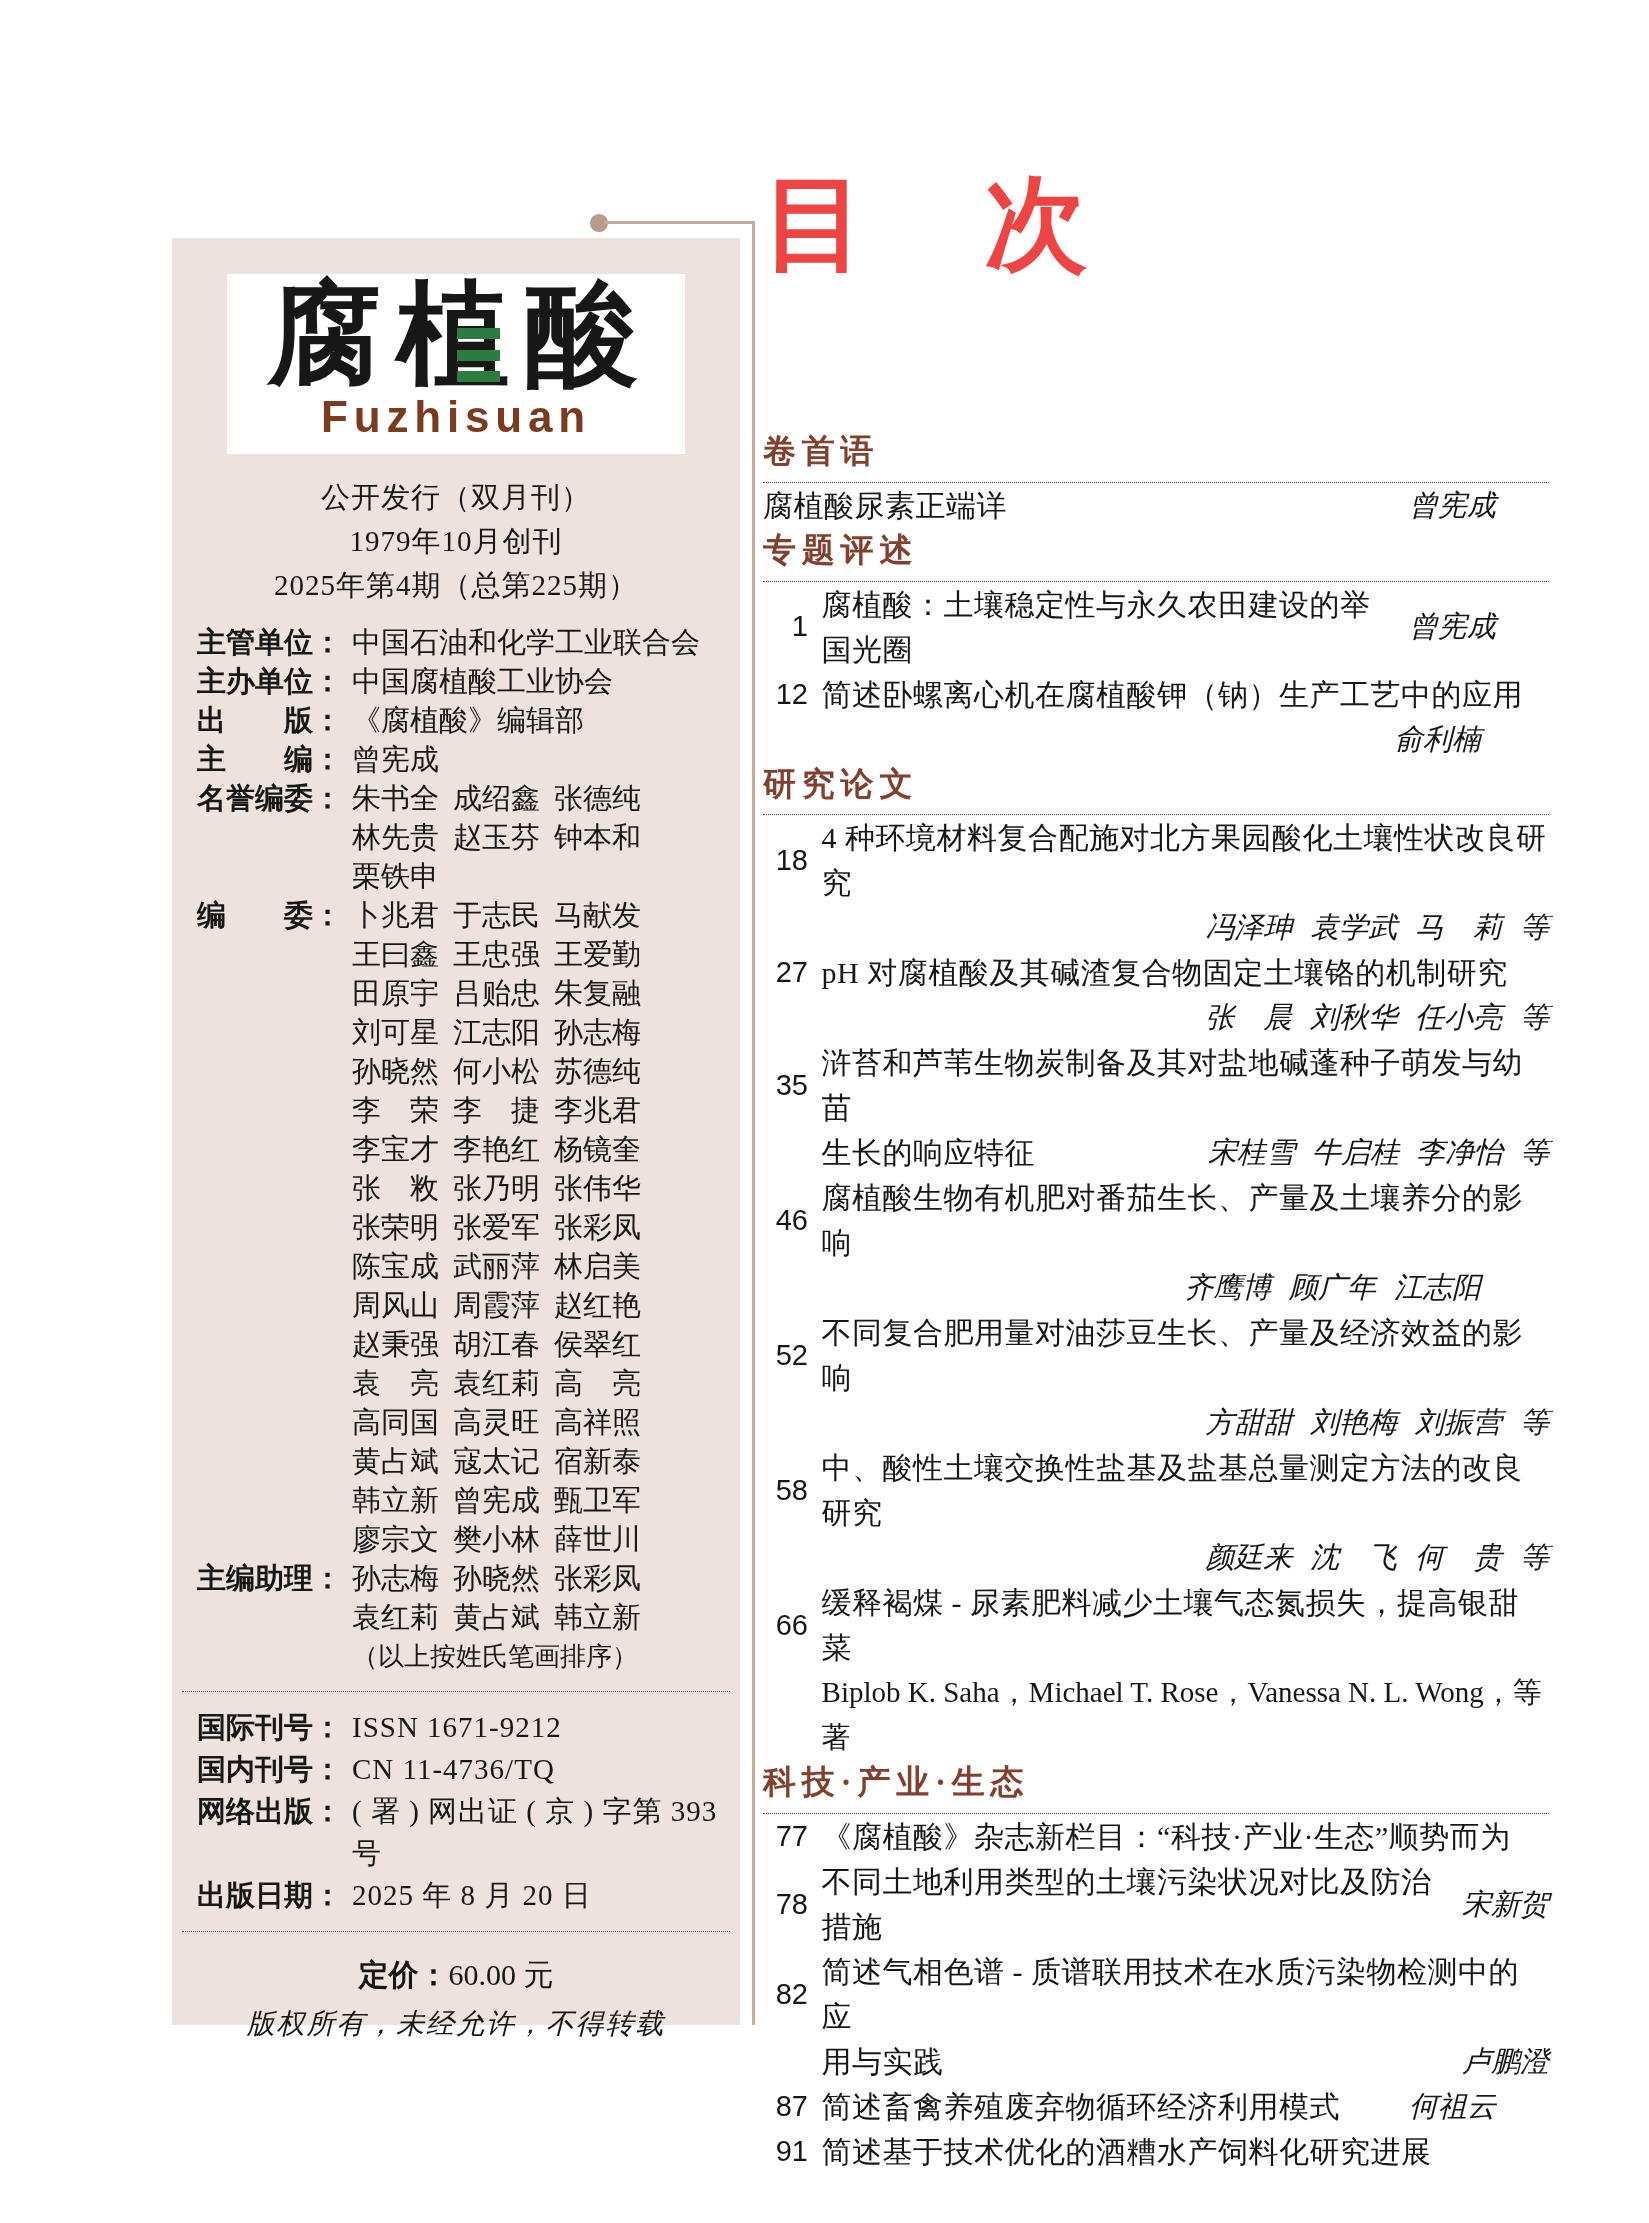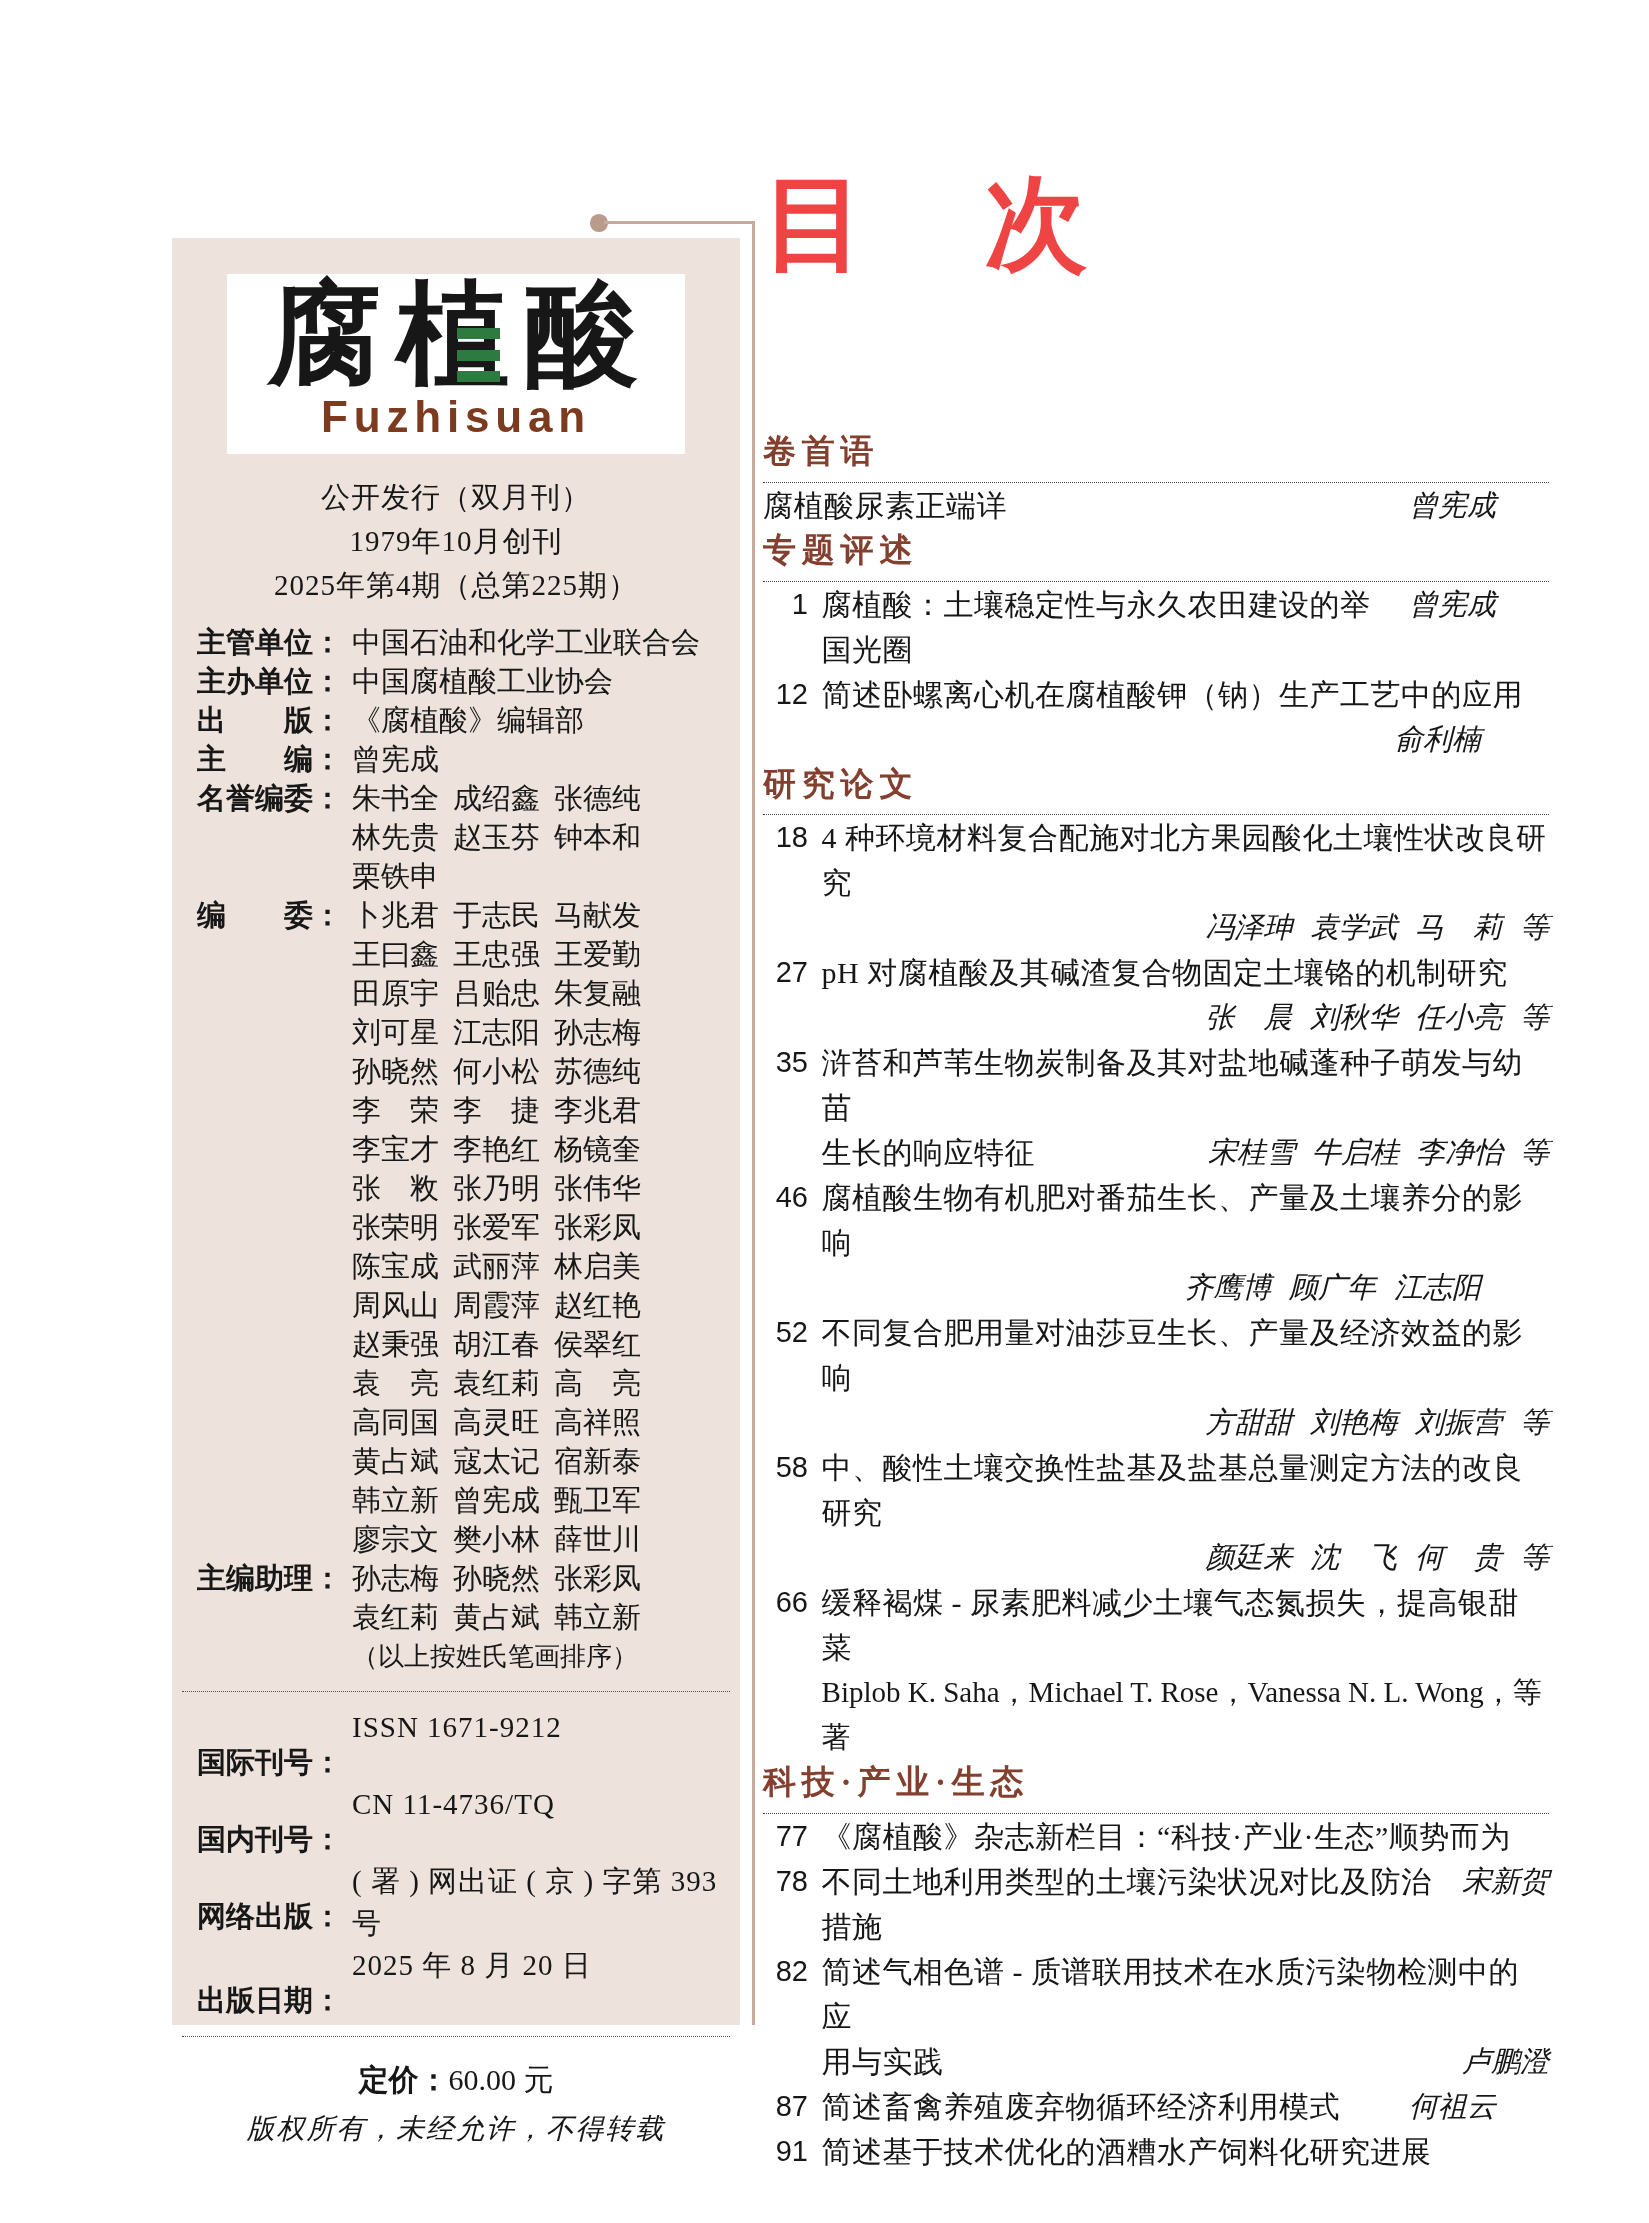--- a/index.html
+++ b/index.html
@@ -38,33 +38,33 @@
   .info-label{flex:none;width:155px;font-family:"Liberation Sans","DejaVu Sans",sans-serif;font-weight:bold;}
   .info-values{flex:1;word-spacing:6.8px;}
   .info-value-line{line-height:39px;}
   .info-value-line.note{font-size:26px;word-spacing:0;}
 
   .dotted{height:0;border-top:1.9px dotted #4f4f4f;}
   .side-dotted{margin:15.5px 9.7px 9.7px 9.7px;}
 
   .issn-rows{padding:3.9px 13.6px 0 25px;}
   .issn-row{display:flex;font-size:29px;line-height:42px;}
-  .issn-label{flex:none;width:155px;font-family:"Liberation Sans","DejaVu Sans",sans-serif;font-weight:bold;margin-top:35px;}
+  .issn-label{flex:none;width:155px;font-family:"Liberation Sans","DejaVu Sans",sans-serif;font-weight:bold;}
   .issn-value{flex:1;letter-spacing:1px;}
 
   .price-line{margin-top:21.3px;text-align:center;font-size:30px;line-height:41px;}
   .price-label{font-family:"Liberation Sans","DejaVu Sans",sans-serif;font-weight:bold;}
   .copyright{margin-top:8px;text-align:center;font-size:28px;line-height:41px;font-style:italic;letter-spacing:1.9px;}
 
   
   .toc{position:absolute;left:763px;top:165px;width:786px;}
   .toc-title{margin:0 0 146px 0;text-align:left;font-family:"Liberation Sans","DejaVu Sans",sans-serif;font-weight:800;font-size:103px;line-height:118px;letter-spacing:7.8px;color:#ef4444;}
   .section-header{color:var(--rust);font-weight:bold;font-size:33px;line-height:45px;letter-spacing:5.8px;}
   .toc-dotted{margin:7.8px 0 0 0;border-top:1.9px dotted #474747;}
-  .toc-item{display:flex;align-items:flex-start;font-size:30px;line-height:45px;}
+  .toc-item{display:flex;align-items:center;font-size:30px;line-height:45px;}
   .item-no{flex:none;width:45px;text-align:right;margin-right:13.6px;font-family:"Liberation Sans","DejaVu Sans",sans-serif;font-size:29px;}
   .item-title{flex:1;letter-spacing:0.5px;}
   .item-title.en-authors{font-size:29px;letter-spacing:0;}
   .item-author{flex:none;margin-left:11.6px;white-space:nowrap;font-style:italic;font-family:"DejaVu Serif","Liberation Serif",serif;font-size:29px;word-spacing:7.8px;}
   .author-line{text-align:right;font-style:italic;font-family:"DejaVu Serif","Liberation Serif",serif;font-size:29px;line-height:45px;word-spacing:8.7px;}
 </style>
 </head>
 <body>
 
 <div class="page">

